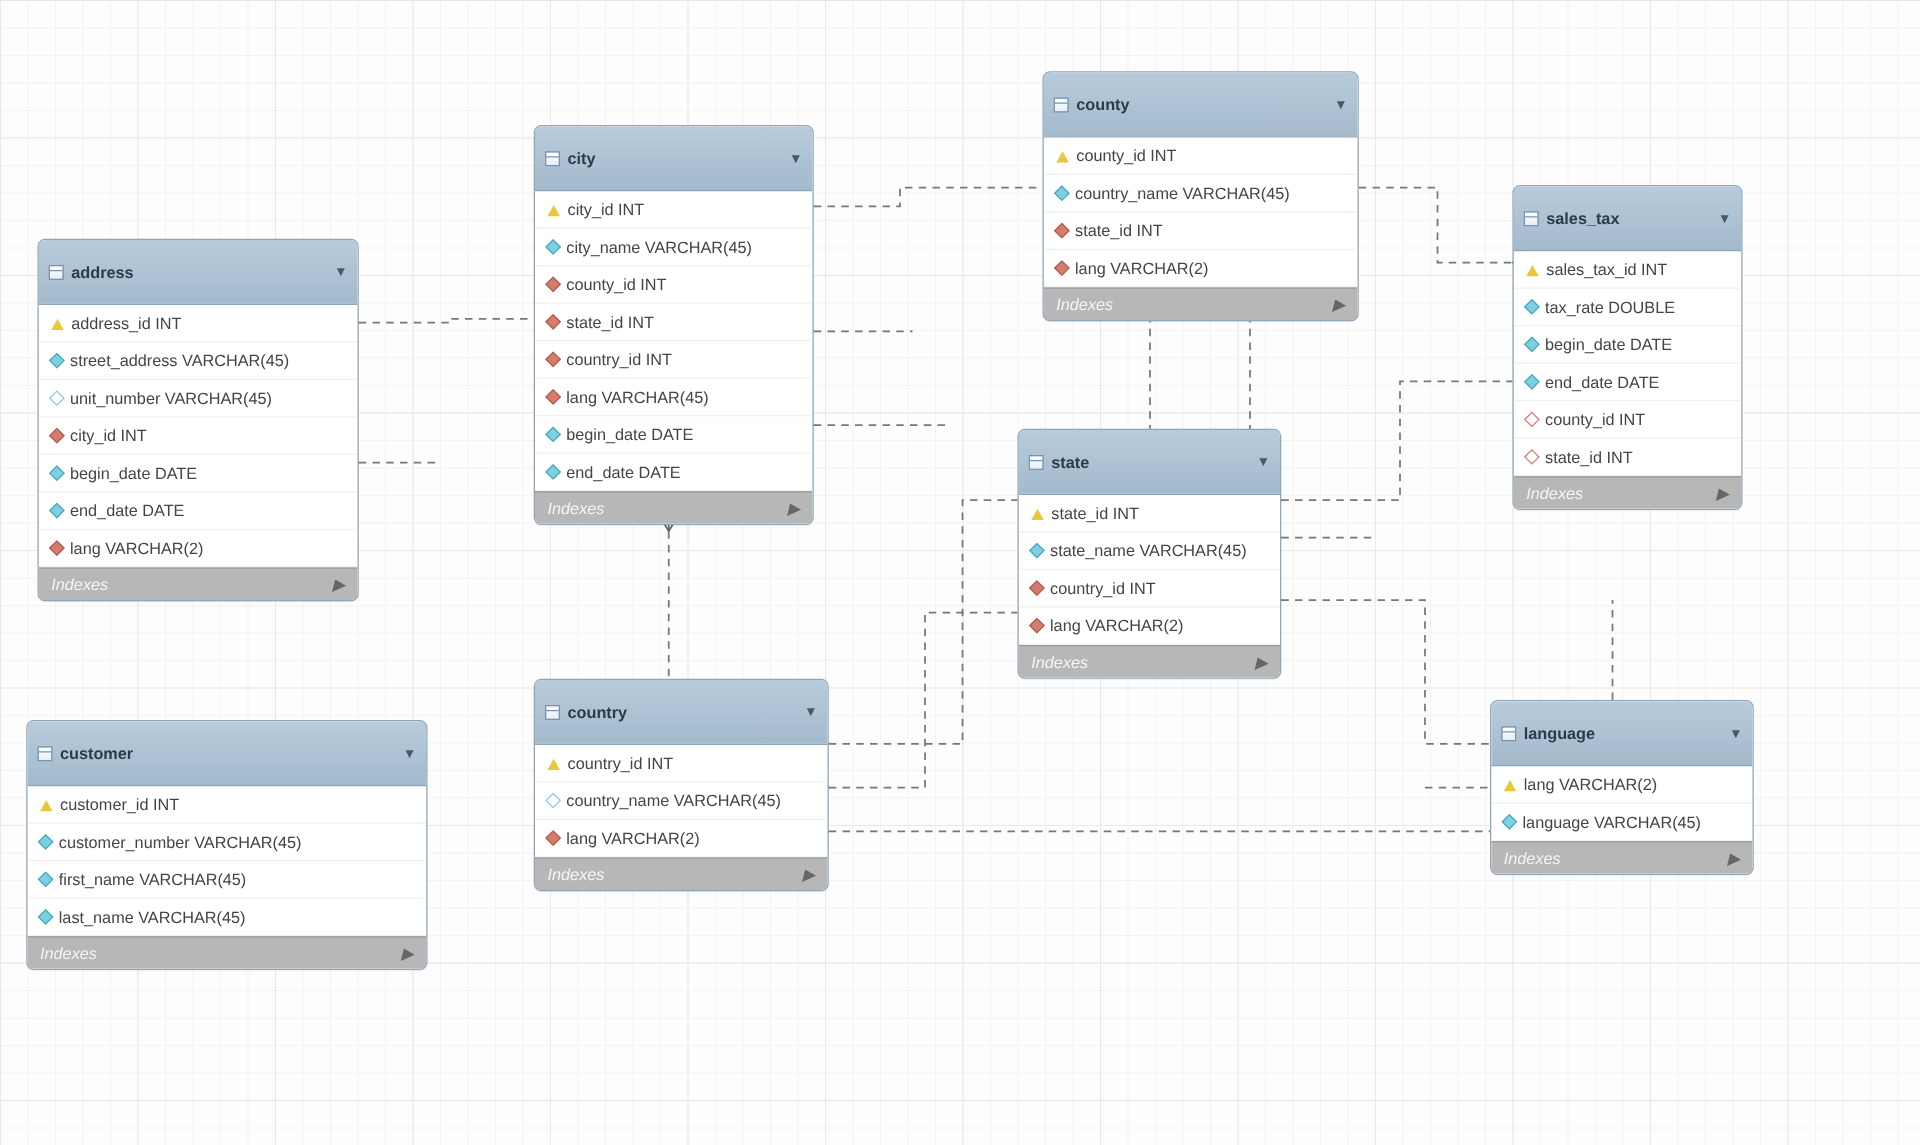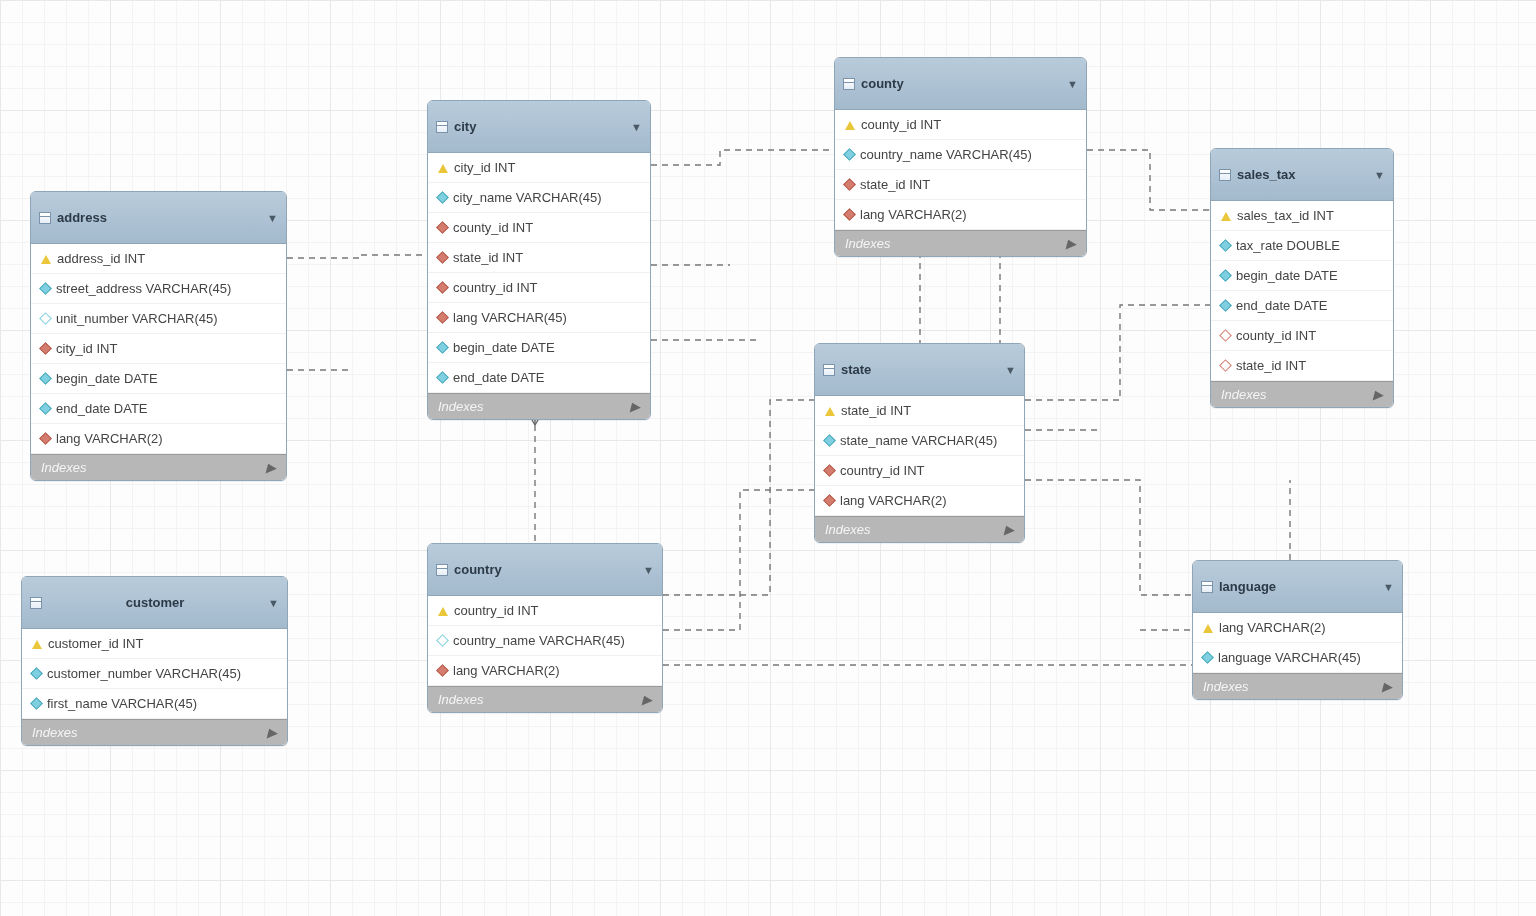--- a/index.html
+++ b/index.html
@@ -406,37 +406,41 @@
       </div>
       <div class="col-row">
         <span class="ico-diamond d-filled-red"></span>
         <span>lang VARCHAR(2)</span>
       </div>
       <div class="indexes">
         <span>Indexes</span>
         <span class="arrow">▶</span>
       </div>
     </div>
-    <div class="tbl" style="left: 21px; top: 576px; width: 267px; text-align: center;">
+    <div class="tbl" style="left: 21px; top: 576px; width: 321px;">
       <div class="tbl-head">
         <span class="ico ico-table"></span>
         <span class="title">customer</span>
         <span class="collapse">▼</span>
       </div>
       <div class="col-row">
         <span class="ico-key"></span>
         <span>customer_id INT</span>
       </div>
       <div class="col-row">
         <span class="ico-diamond d-filled-cyan"></span>
         <span>customer_number VARCHAR(45)</span>
       </div>
       <div class="col-row">
         <span class="ico-diamond d-filled-cyan"></span>
         <span>first_name VARCHAR(45)</span>
+      </div>
+      <div class="col-row">
+        <span class="ico-diamond d-filled-cyan"></span>
+        <span>last_name VARCHAR(45)</span>
       </div>
       <div class="indexes">
         <span>Indexes</span>
         <span class="arrow">▶</span>
       </div>
     </div>
     <div class="tbl" style="left: 427px; top: 543px; width: 236px;">
       <div class="tbl-head">
         <span class="ico ico-table"></span>
         <span class="title">country</span>

